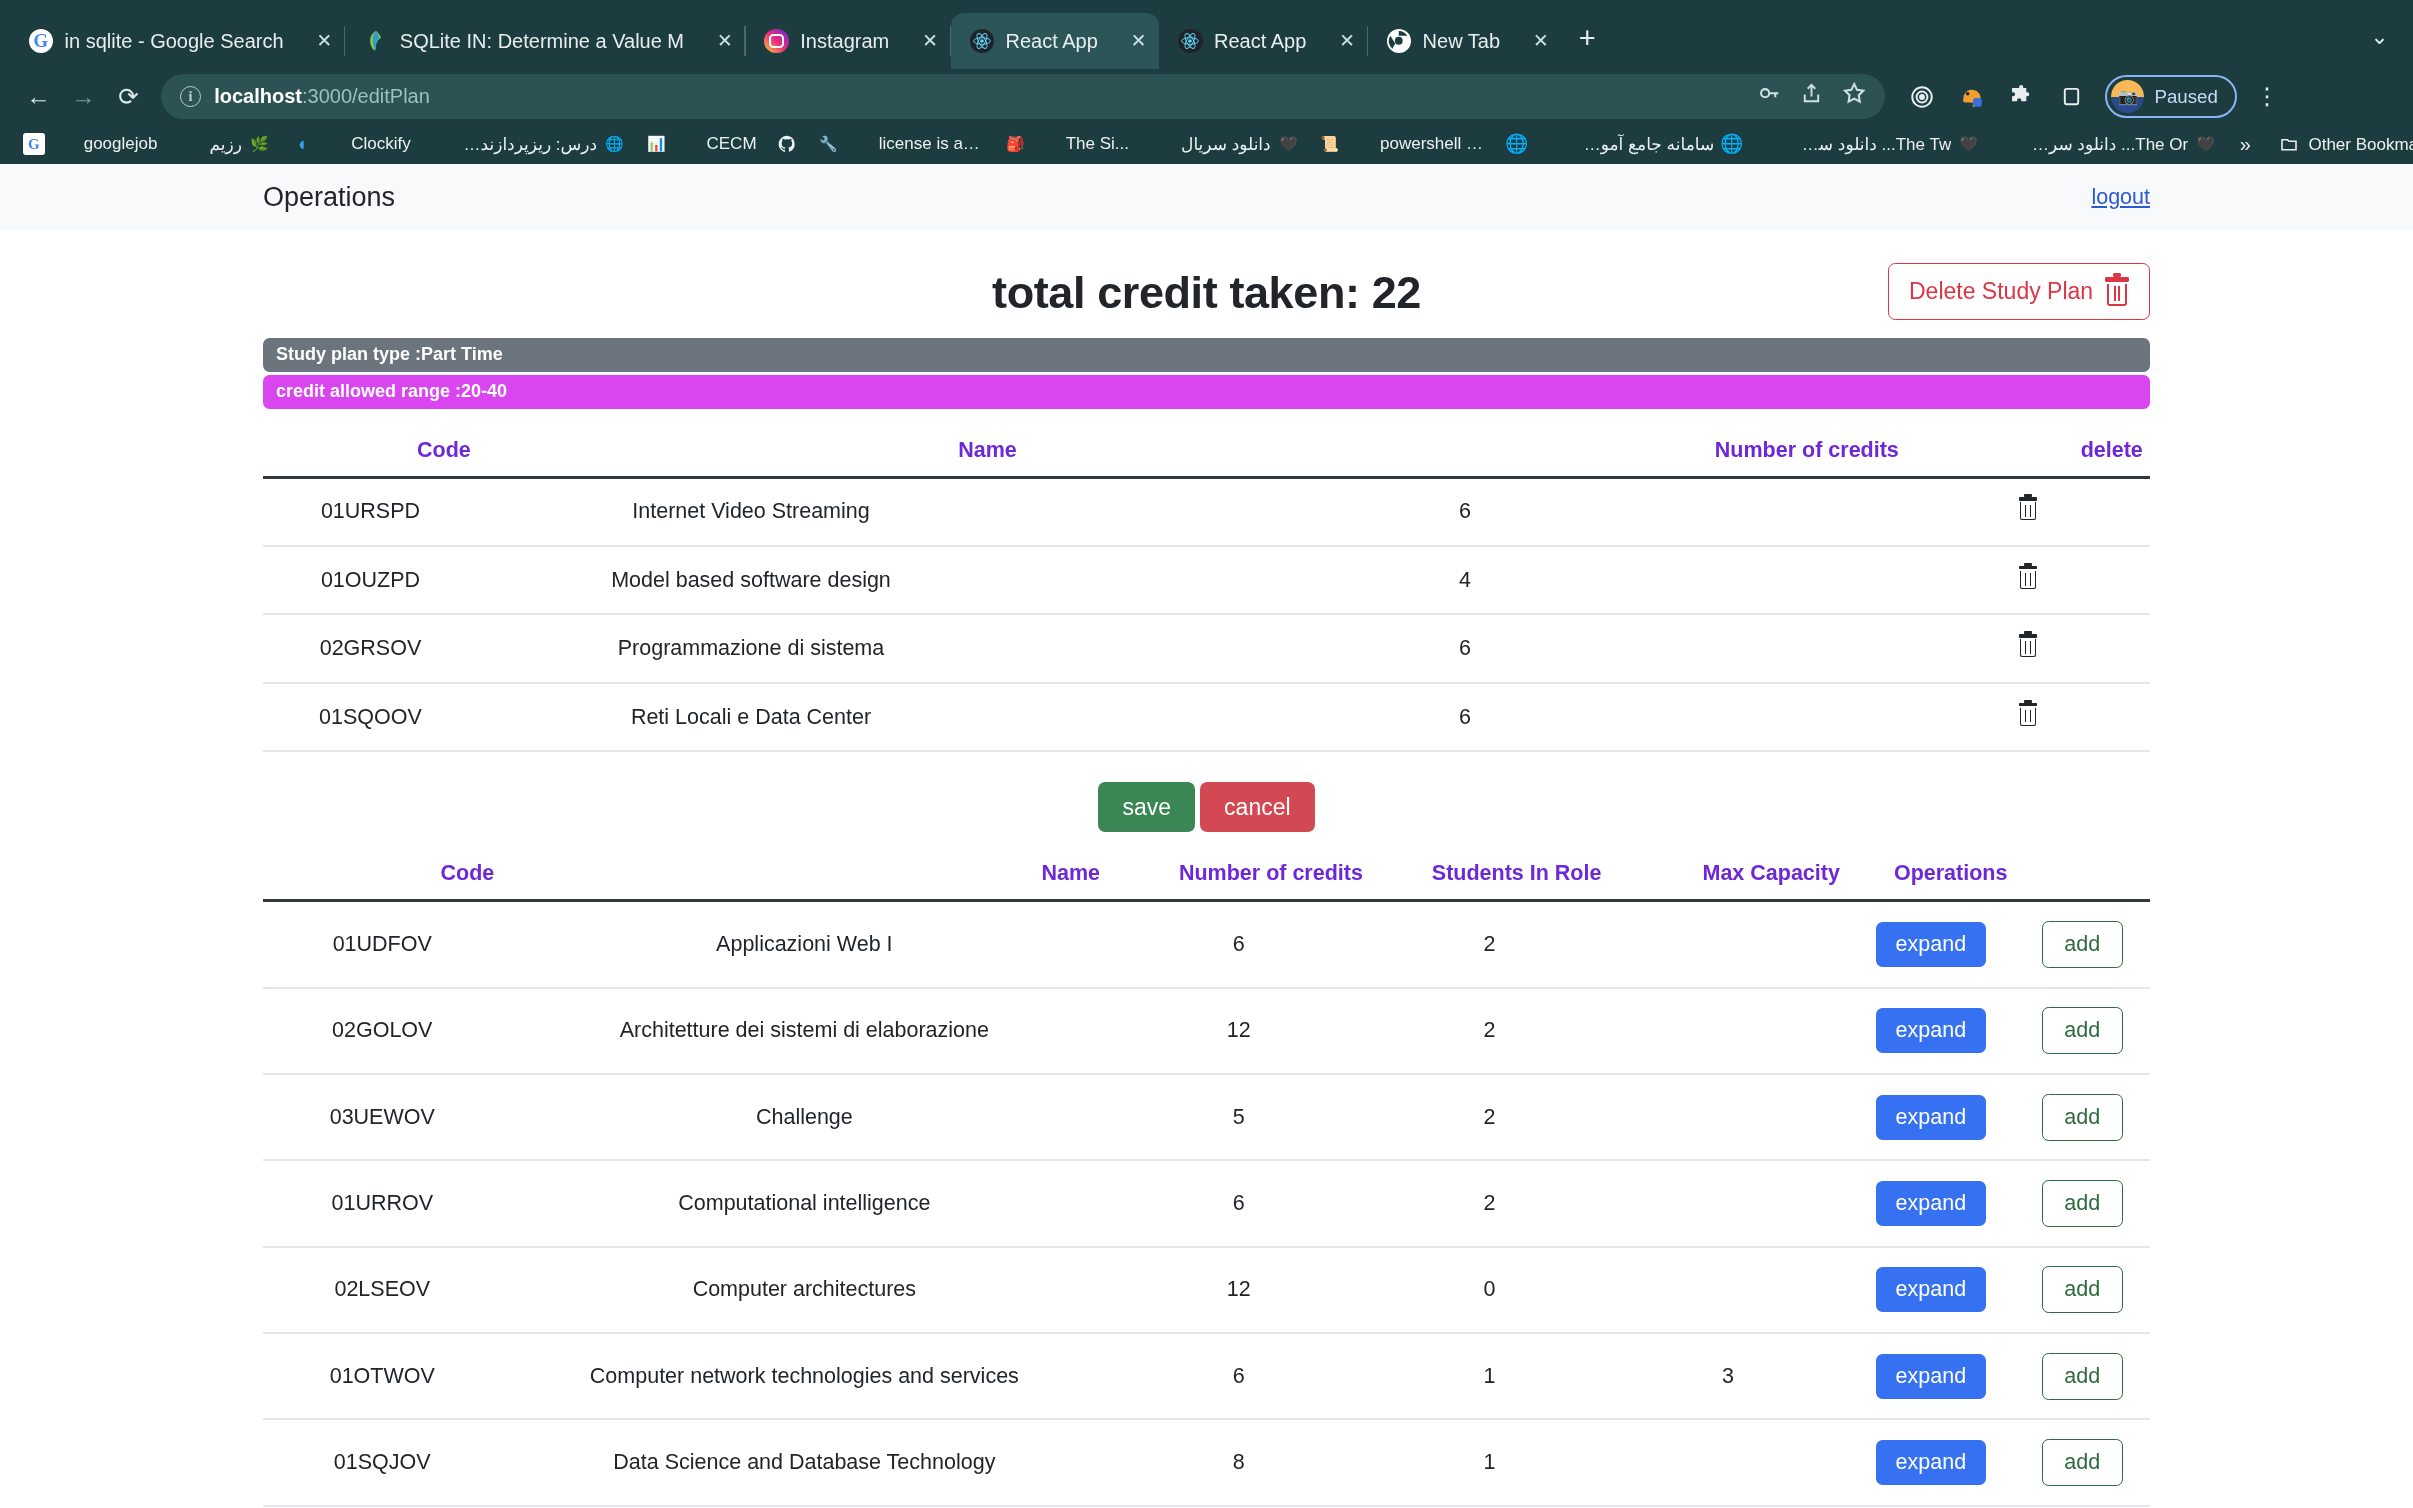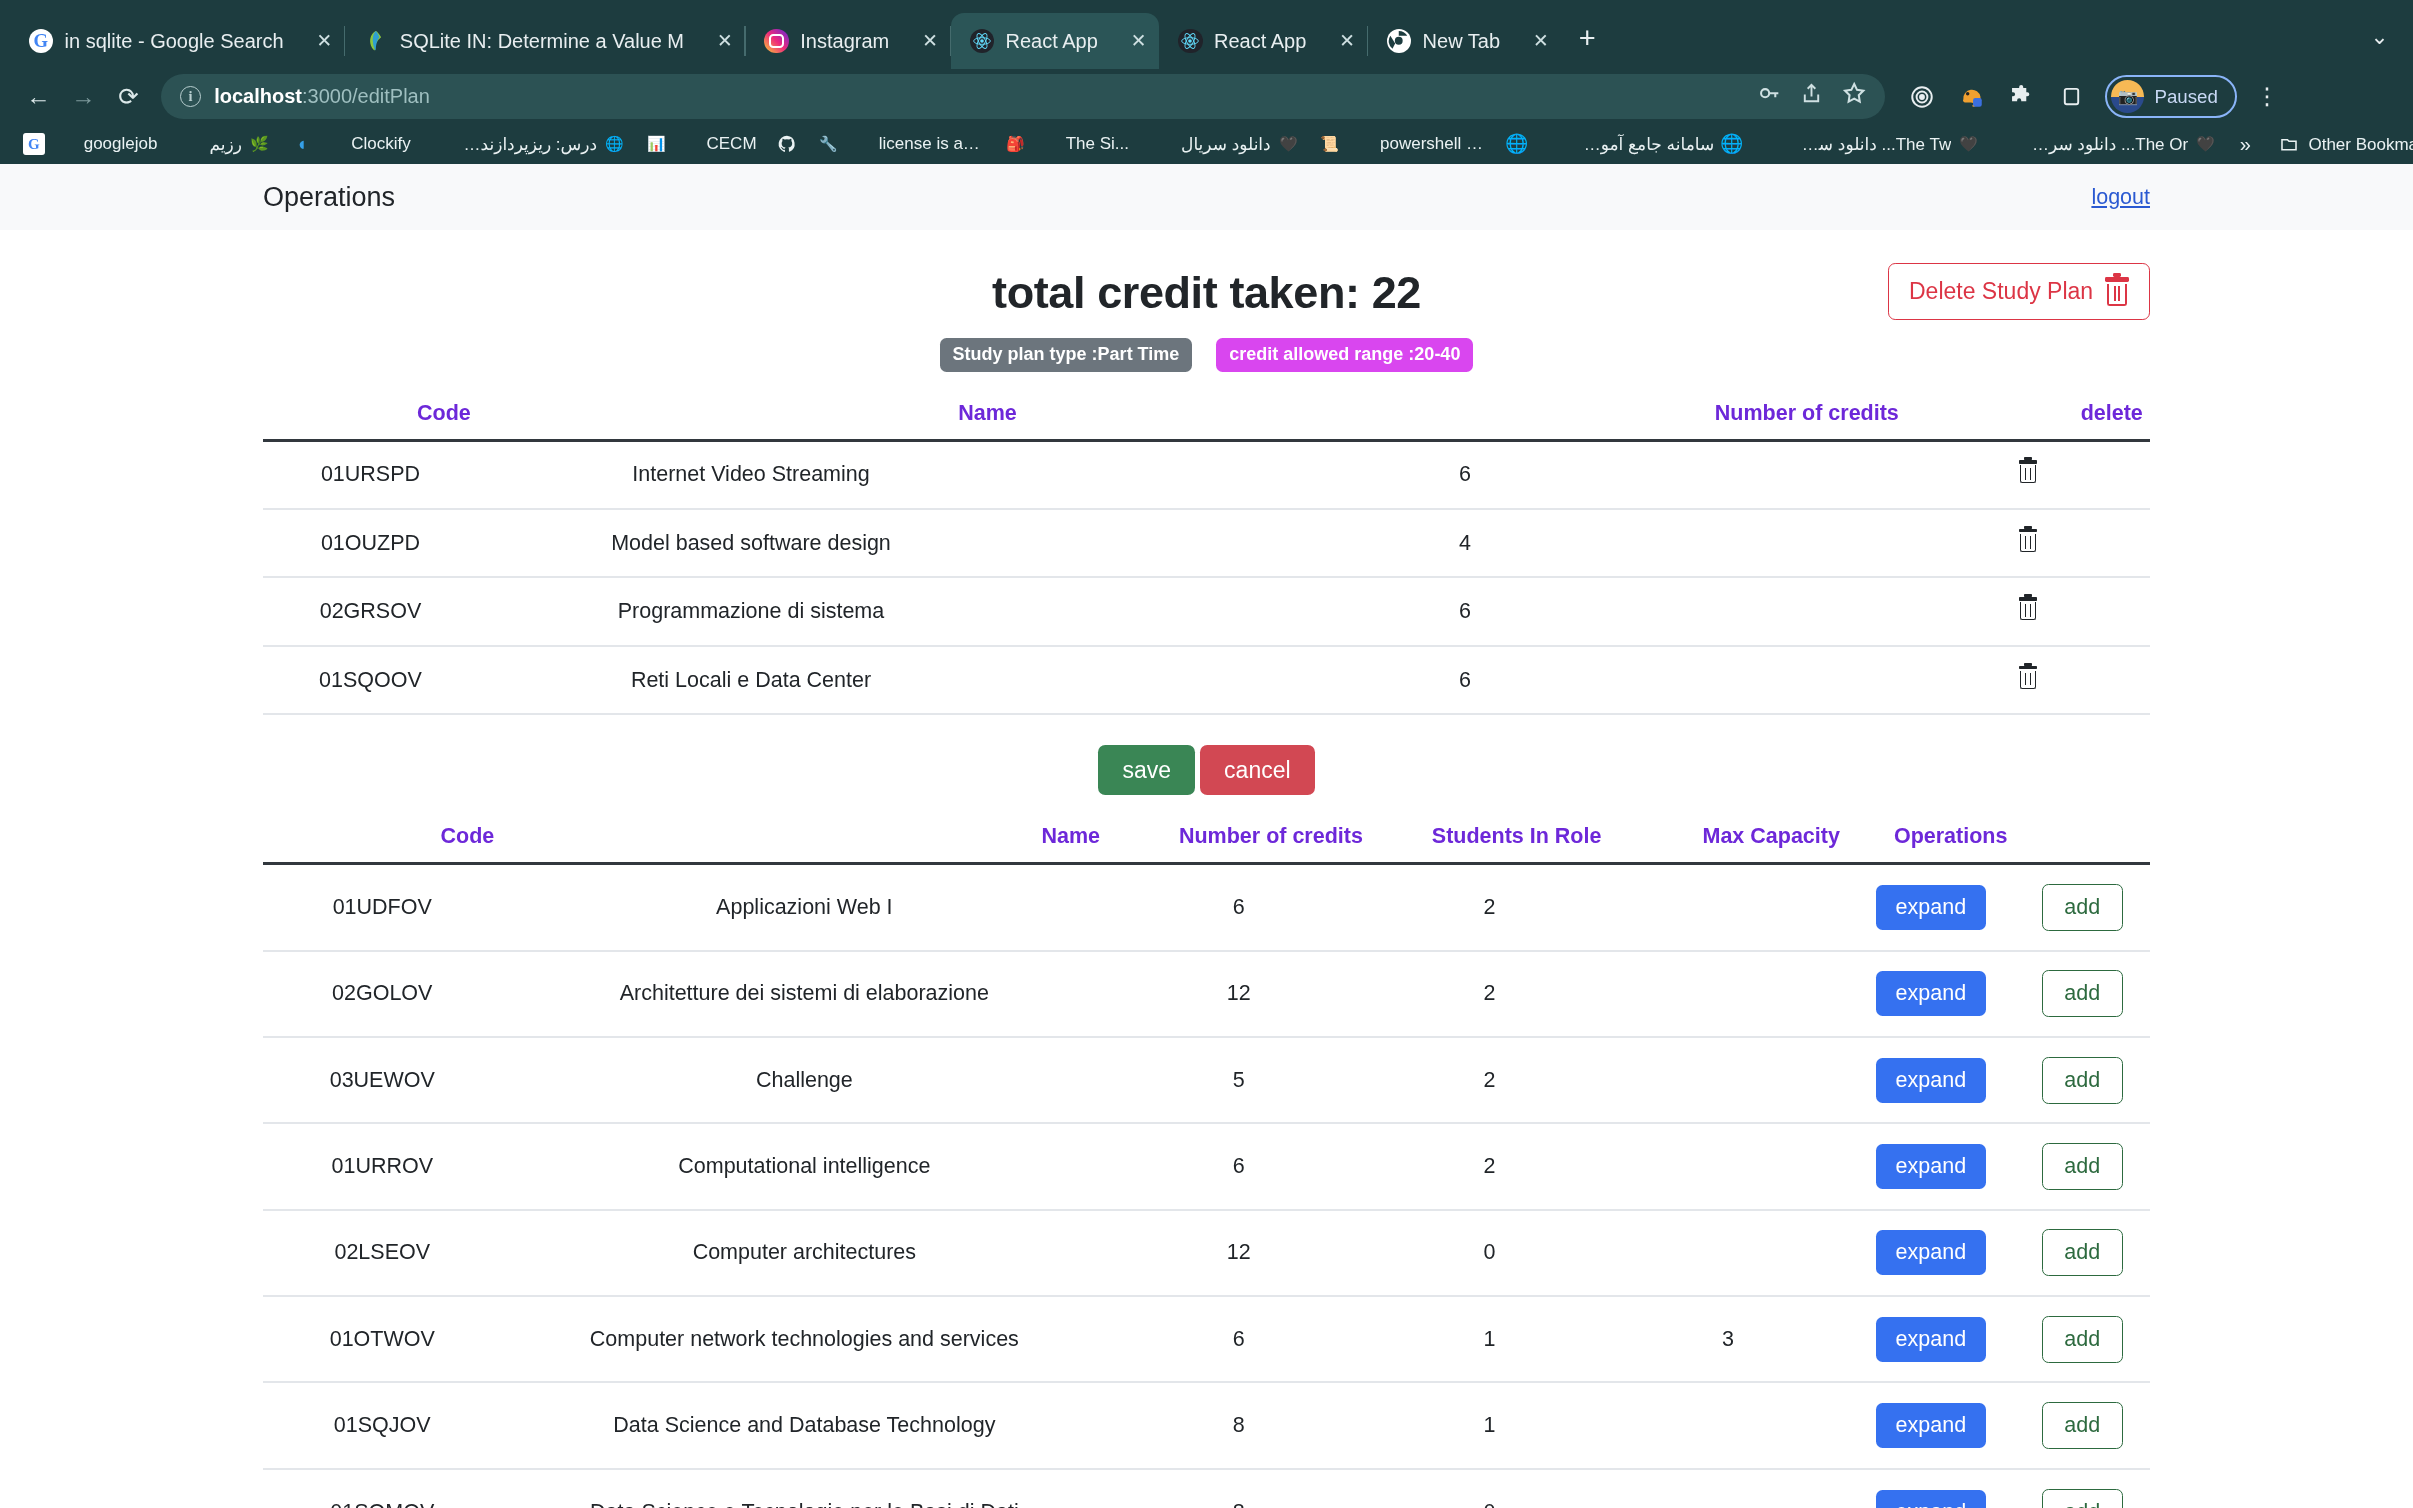--- a/index.html
+++ b/index.html
@@ -152,21 +152,21 @@
   .trash-red { width:24.4px; height:29px; position:relative; display:inline-block; }
   .trash-red .lid { position:absolute; top:0; left:0; right:0; height:5px; background:#dc3545; border-radius:1.4px;}
   .trash-red .lid:before { content:""; position:absolute; left:8px; top:-3.6px; width:8.6px;height:3.6px;background:#dc3545;border-radius:1.4px;}
   .trash-red .can { position:absolute; top:6.5px; left:2.2px; right:2.2px; bottom:0; border:2.2px solid #dc3545; border-top:none; border-radius:0 0 2.9px 2.9px;}
   .trash-red .can:before, .trash-red .can:after {
     content:""; position:absolute; top:2.9px; bottom:2.9px; width:2.2px; background:#dc3545;
   }
   .trash-red .can:before { left: 5px; }
   .trash-red .can:after  { right: 5px; }
 
-  .badges { display:flex; justify-content:center; gap: 24px; margin-top: 18.7px; }
+  .badges { display:flex; justify-content:center; gap: 3px; margin-top: 18.7px; flex-direction: column; }
   .badge {
     color:#fff; font-size: 18px; font-weight: bold;
     padding: 6.5px 13px; border-radius: 6.5px; white-space:nowrap;
   }
 
   table.tbl { width:100%; border-collapse: collapse; margin-top: 16px; }
   table.tbl th {
     font-size: 21.5px; font-weight: bold; color:#6d28d9;
     padding: 13px 7.2px; text-align:right;
     border-bottom: 3.6px solid #32383e;

